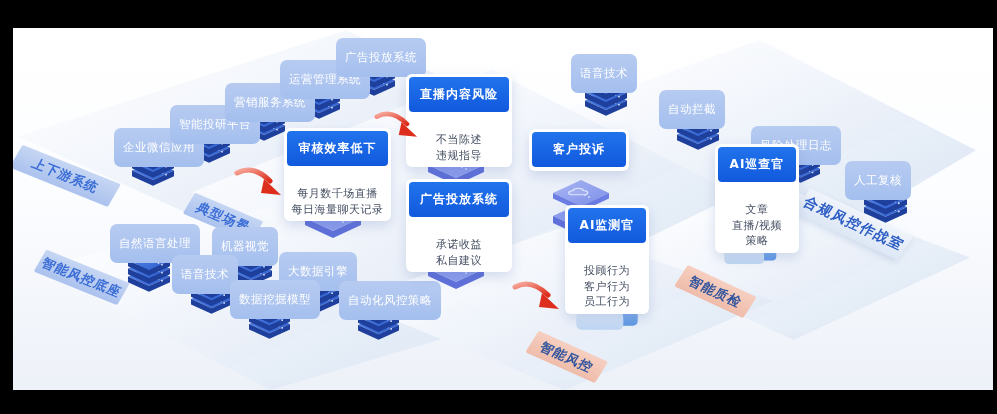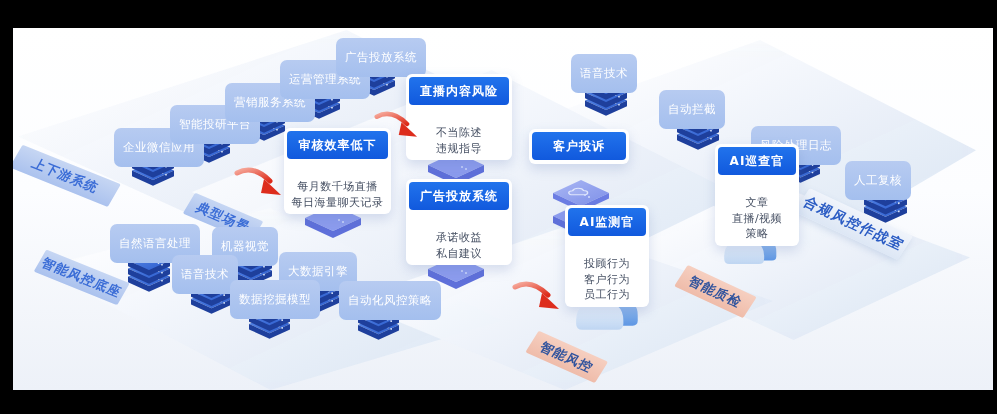--- a/index.html
+++ b/index.html
@@ -9,21 +9,21 @@
           background:linear-gradient(180deg,#ffffff 0%,#fcfdff 45%,#edf1f8 100%);overflow:hidden;}
   .platform{position:absolute;background:linear-gradient(155deg,rgba(255,255,255,.97) 10%,rgba(224,233,246,.95) 85%);
             filter:drop-shadow(0 6px 7px rgba(120,150,200,.28));}
   .pill{position:absolute;display:inline-flex;align-items:center;justify-content:center;
         padding:12px 9px;height:15px;border-radius:7px;
         background:linear-gradient(180deg,#b7cbf1,#a4bfee);
         color:#ffffff;font-size:11.5px;font-weight:500;letter-spacing:.5px;white-space:nowrap;z-index:40;}
   .card{position:absolute;background:#ffffff;border-radius:6px;padding:3px 3px 4px;
         box-shadow:0 5px 12px rgba(90,120,180,.22);z-index:42;}
   .card-header{background:linear-gradient(180deg,#2173ec,#1159dd);color:#fff;border-radius:4px;
-        font-size:12px;font-weight:bold;letter-spacing:1px;height:28px;
+        font-size:12px;font-weight:bold;letter-spacing:1px;height:35px;
         display:flex;align-items:center;justify-content:center;white-space:nowrap;}
   .card-body{padding-top:20px;text-align:center;}
   .card-line{font-size:11px;color:#46506188;color:#454f62;line-height:15.5px;letter-spacing:.5px;white-space:nowrap;}
   .strip{position:absolute;display:flex;align-items:center;justify-content:center;
          font-weight:bold;white-space:nowrap;z-index:38;border-radius:2px;
          transform-origin:left center;}
   .strip-blue{background:linear-gradient(180deg,#c6d6f3,#abc2ee);color:#3a6cd6;font-size:13px;letter-spacing:1px;}
   .strip-salmon{background:linear-gradient(180deg,#f6cfc0,#efbcaa);color:#30539d;font-size:13px;letter-spacing:1px;}
   .strip-light{background:linear-gradient(180deg,#f0f4fb,#dde7f5);color:#2b5cc4;font-size:14px;letter-spacing:1.5px;
                box-shadow:0 3px 6px rgba(120,150,200,.25);}

